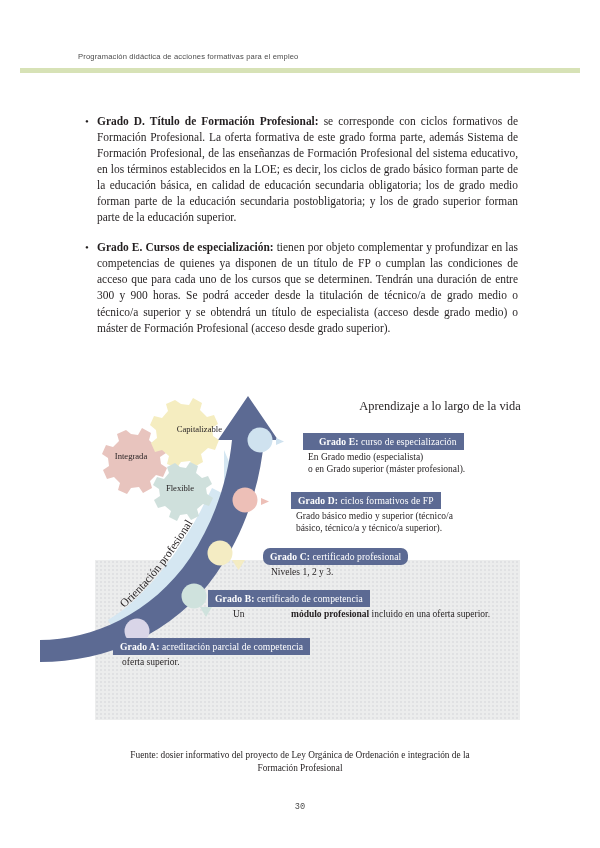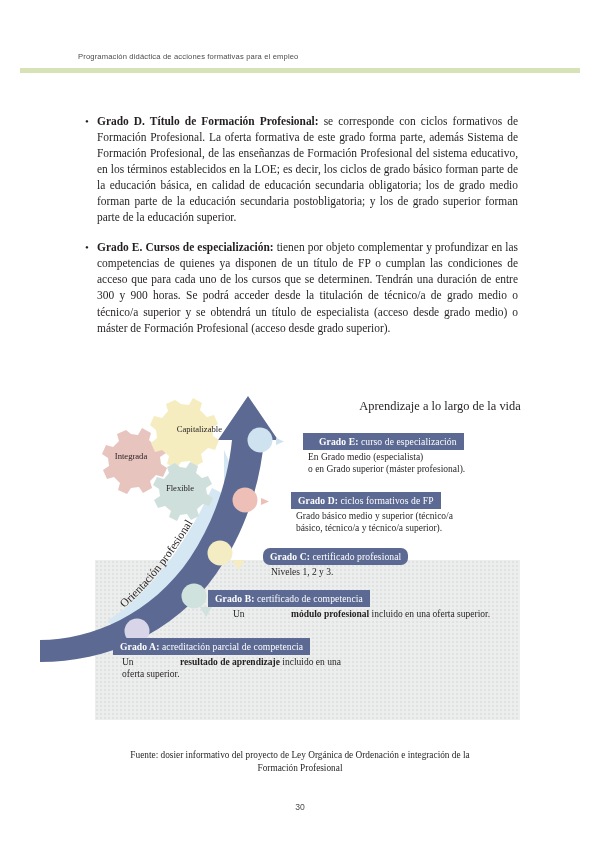--- a/index.html
+++ b/index.html
@@ -106,21 +106,21 @@
   
   .source{
     position:absolute;left:85px;top:724px;width:430px;
     text-align:center;font-size:9.3px;line-height:13px;color:#231f20;margin-top:25px;
   }
 
   
   .folio{
     position:absolute;left:0;top:802px;width:600px;
     text-align:center;font-size:8.6px;color:#4b4b4b;
-    font-family:Liberation Sans, sans-serif;
+    font-family:Liberation Mono, monospace;
   }
 </style>
 </head>
 <body>
 
 <div class="page">
 
   <div class="runhead">Programación didáctica de acciones formativas para el empleo</div>
   <div class="headrule"></div>
 
@@ -241,21 +241,20 @@
       <b>Grado B:</b><span> certificado de competencia</span>
     </div>
     <div class="gradedesc desc-b">
       <div><span>Un </span><b>módulo profesional</b><span> incluido en una oferta superior.</span></div>
     </div>
 
     <div class="gradechip chip-a">
       <b>Grado A:</b><span> acreditación parcial de competencia</span>
     </div>
     <div class="gradedesc desc-a">
-      <div><span>Un </span><b>resultado de aprendizaje</b><span> incluido en una</span></div>
       <div>oferta superior.</div>
     </div>
 
   </div>
 
   <div class="source">
     <div>Fuente: dosier informativo del proyecto de Ley Orgánica de Ordenación e integración de la</div>
     <div>Formación Profesional</div>
   </div>
 

